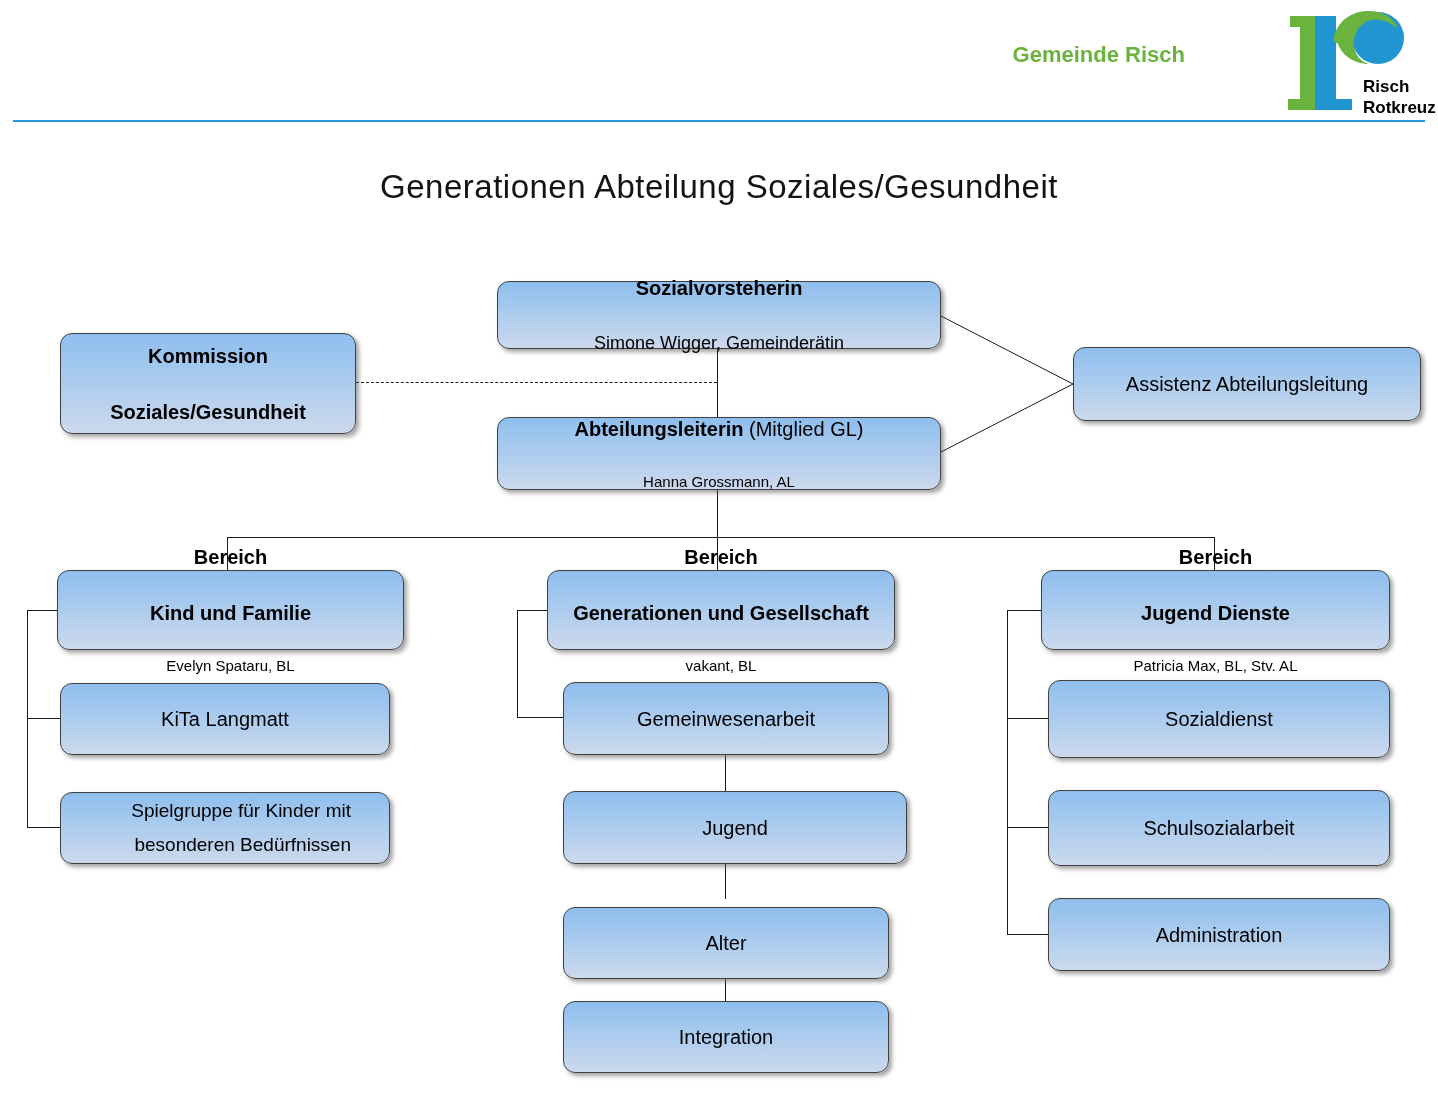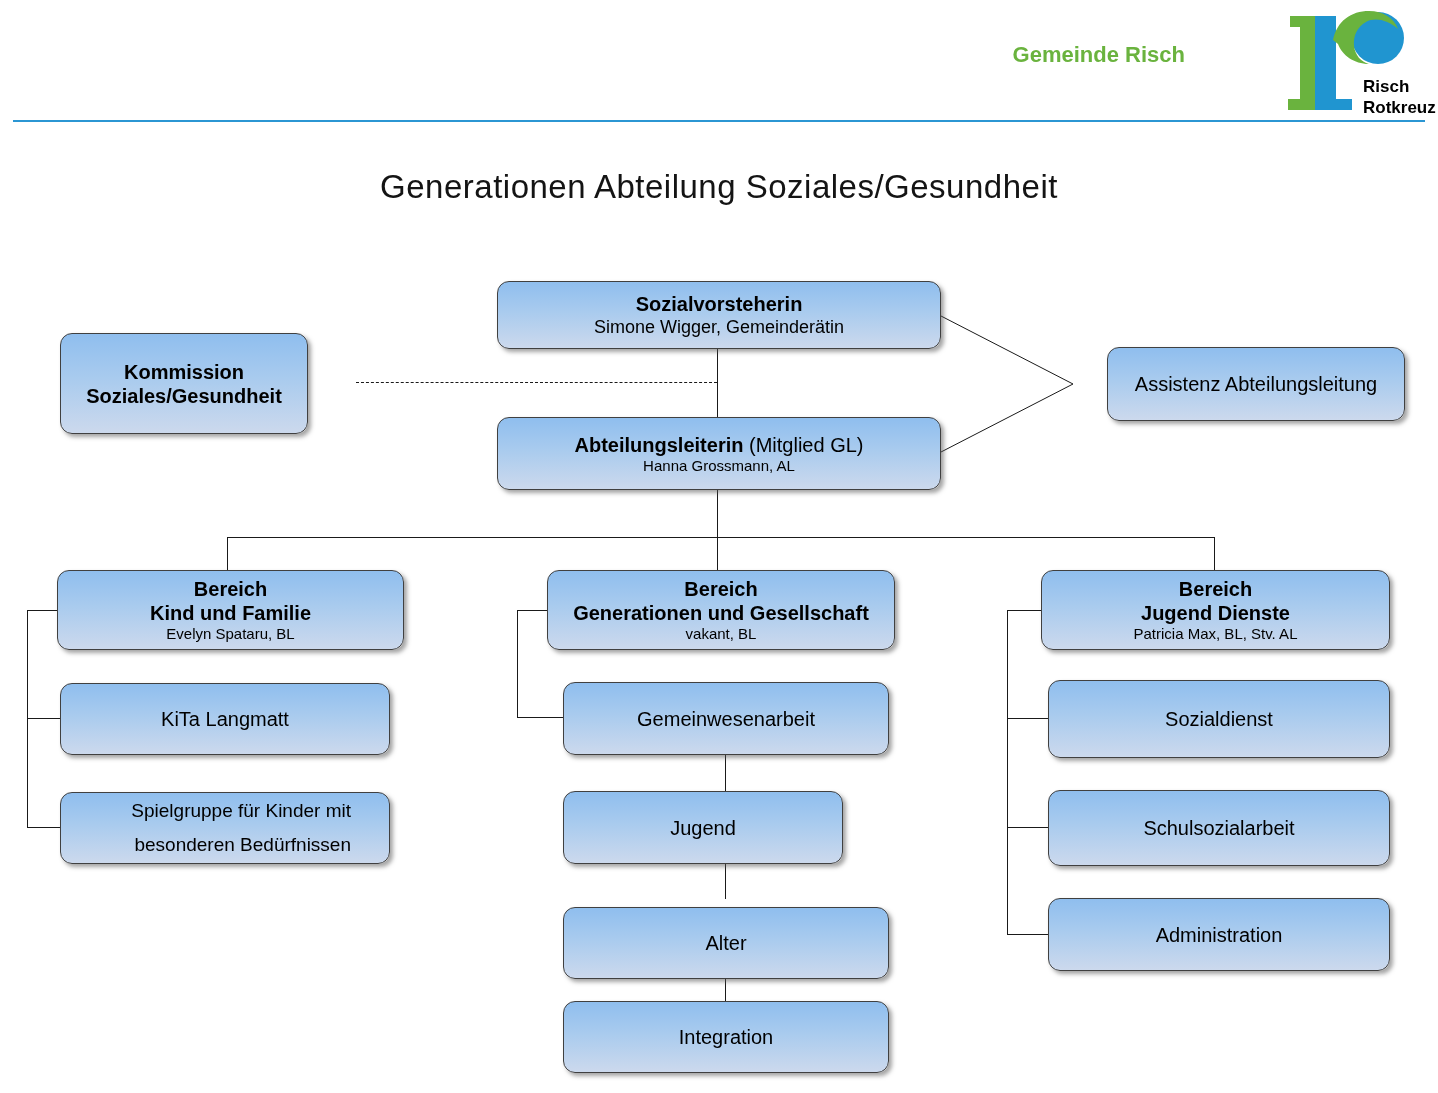--- a/index.html
+++ b/index.html
@@ -34,21 +34,21 @@
   .dln{position:absolute;height:0;border-top:1px dashed #1a1a1a;}
   .diag{position:absolute;left:0;top:0;pointer-events:none;}
   .diag line{stroke:#1a1a1a;stroke-width:1;}
   
   .node{
     position:absolute;box-sizing:border-box;
     background:linear-gradient(to bottom,#8fbeee 0%,#a9cbee 45%,#ccd9ed 100%);
     border:1px solid #404040;border-radius:12px;
     box-shadow:3px 3px 4px rgba(90,90,90,.55);
     display:flex;flex-direction:column;justify-content:center;align-items:center;
-    text-align:center;color:#000;
+    text-align:center;color:#000;gap:32px;
   }
   .t1{font-size:20px;line-height:24px;}
   .bold{font-weight:bold;}
   .t2{font-size:18px;line-height:22px;}
   .t3{font-size:15px;line-height:18px;}
   .wrap2{font-size:19px;line-height:34px;padding:0 38px;text-align:right;}
 </style>
 </head>
 <body>
 
@@ -110,31 +110,31 @@
   <svg class="diag" width="1438" height="1093">
     <line x1="941" y1="316" x2="1073" y2="384"></line>
     <line x1="941" y1="452" x2="1073" y2="384"></line>
   </svg>
 
   <div class="node" style="left:497px;top:281px;width:444px;height:68px">
     <div class="t1 bold">Sozialvorsteherin</div>
     <div class="t2">Simone Wigger, Gemeinderätin</div>
   </div>
 
-  <div class="node" style="left:60px;top:333px;width:248px;height:101px">
+  <div class="node" style="left:60px;top:333px;width:296px;height:101px">
     <div class="t1 bold">Kommission</div>
     <div class="t1 bold">Soziales/Gesundheit</div>
   </div>
 
   <div class="node" style="left:497px;top:417px;width:444px;height:73px">
     <div class="t1"><span class="bold">Abteilungsleiterin</span><span> (Mitglied GL)</span></div>
     <div class="t3">Hanna Grossmann, AL</div>
   </div>
 
-  <div class="node" style="left:1107px;top:347px;width:298px;height:74px">
+  <div class="node" style="left:1073px;top:347px;width:348px;height:74px">
     <div class="t1">Assistenz Abteilungsleitung</div>
   </div>
 
   <div class="node" style="left:57px;top:570px;width:347px;height:80px">
     <div class="t1 bold">Bereich</div>
     <div class="t1 bold">Kind und Familie</div>
     <div class="t3">Evelyn Spataru, BL</div>
   </div>
 
   <div class="node" style="left:547px;top:570px;width:348px;height:80px">
@@ -154,21 +154,21 @@
   </div>
 
   <div class="node" style="left:60px;top:792px;width:330px;height:72px">
     <div class="wrap2">Spielgruppe für Kinder mit besonderen Bedürfnissen</div>
   </div>
 
   <div class="node" style="left:563px;top:682px;width:326px;height:73px">
     <div class="t1">Gemeinwesenarbeit</div>
   </div>
 
-  <div class="node" style="left:563px;top:791px;width:280px;height:73px">
+  <div class="node" style="left:563px;top:791px;width:344px;height:73px">
     <div class="t1">Jugend</div>
   </div>
 
   <div class="node" style="left:563px;top:907px;width:326px;height:72px">
     <div class="t1">Alter</div>
   </div>
 
   <div class="node" style="left:563px;top:1001px;width:326px;height:72px">
     <div class="t1">Integration</div>
   </div>

